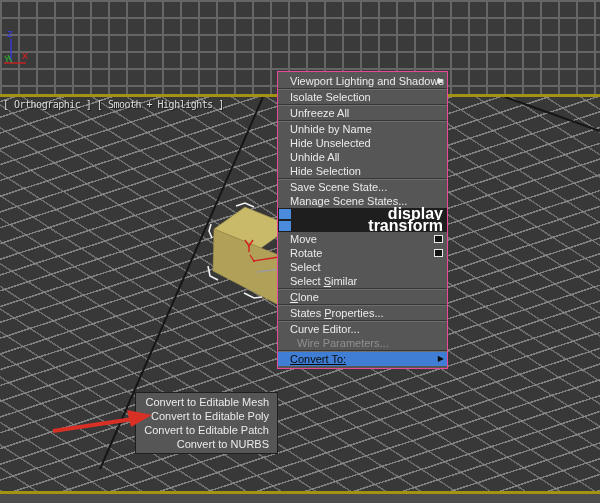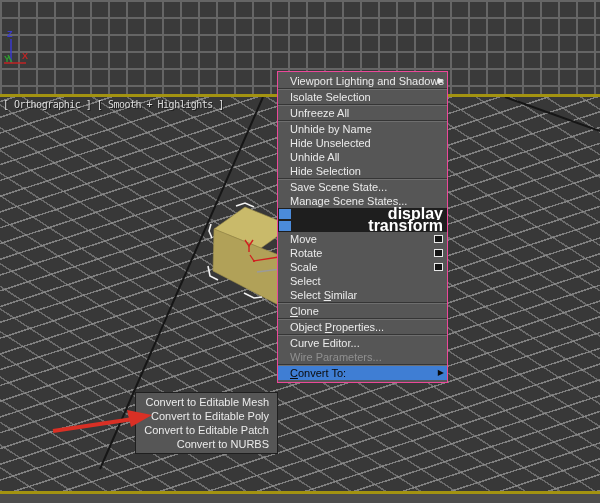--- a/index.html
+++ b/index.html
@@ -38,22 +38,22 @@
   }
   
   .abs-svg { position:absolute; }
   
   .menu {
     position:absolute; left:277px; top:71px; width:171px;
     background:#565656; border:1px solid #ec4899; padding:2px 0;
     font-size:11px; color:#ebebeb;
   }
   .mi { position:relative; height:14px; line-height:14px; padding-left:12px; white-space:nowrap; cursor:default; }
-  .mi.hl { background:#3f7ed4; color:#0a0a0a; }
-  .mi.disabled { color:#909090; }
+  .mi.hl { background:#3f7ed4; color:#0a0a0a;text-decoration:underline; }
+  .mi.disabled { color:#909090;margin-left:7px; }
   .mi u { text-decoration:underline; }
   .mi .arr {
     position:absolute; right:3px; top:0; font-size:8px; line-height:14px; color:#ebebeb;
   }
   .mi.hl .arr { color:#0a0a0a; }
   .mi .settings {
     position:absolute; right:4px; top:3px; width:9px; height:8px;
     background:#141414; border:1px solid #e8e8e8;
   }
   .sep { height:2px; margin:0; background:linear-gradient(#353535 50%, #6e6e6e 50%); }
@@ -165,36 +165,32 @@
     </div>
     <div class="mi">
       <span>Move</span>
       <span class="settings"></span>
     </div>
     <div class="mi">
       <span>Rotate</span>
       <span class="settings"></span>
     </div>
     <div class="mi">
-      <span>Scale</span>
-      <span class="settings"></span>
-    </div>
-    <div class="mi">
       <span>Select</span>
     </div>
     <div class="mi">
       <span><span>Select </span><u>S</u><span>imilar</span></span>
     </div>
     <div class="sep"></div>
     <div class="mi">
       <span><span></span><u>C</u><span>lone</span></span>
     </div>
     <div class="sep"></div>
     <div class="mi">
-      <span><span>Object </span><u>P</u><span>roperties...</span></span>
+      <span><span>States </span><u>P</u><span>roperties...</span></span>
     </div>
     <div class="sep"></div>
     <div class="mi">
       <span>Curve Editor...</span>
     </div>
     <div class="mi disabled">
       <span>Wire Parameters...</span>
     </div>
     <div class="sep"></div>
     <div class="mi hl">

